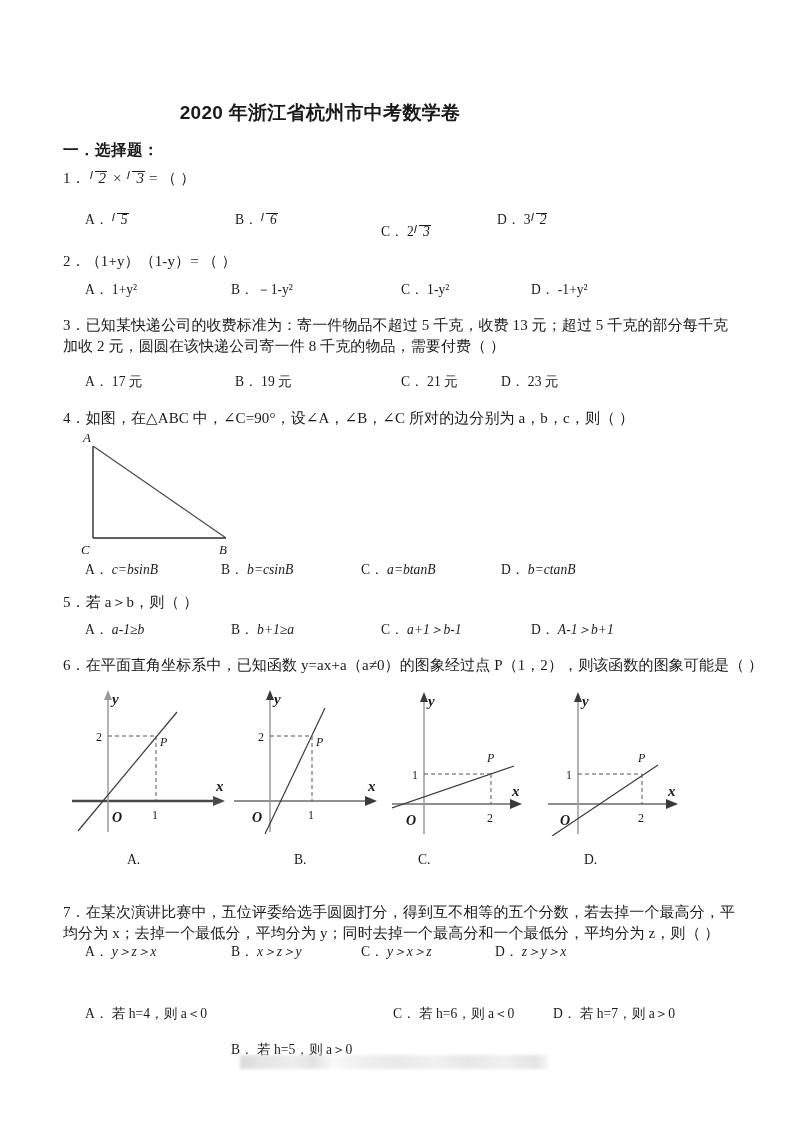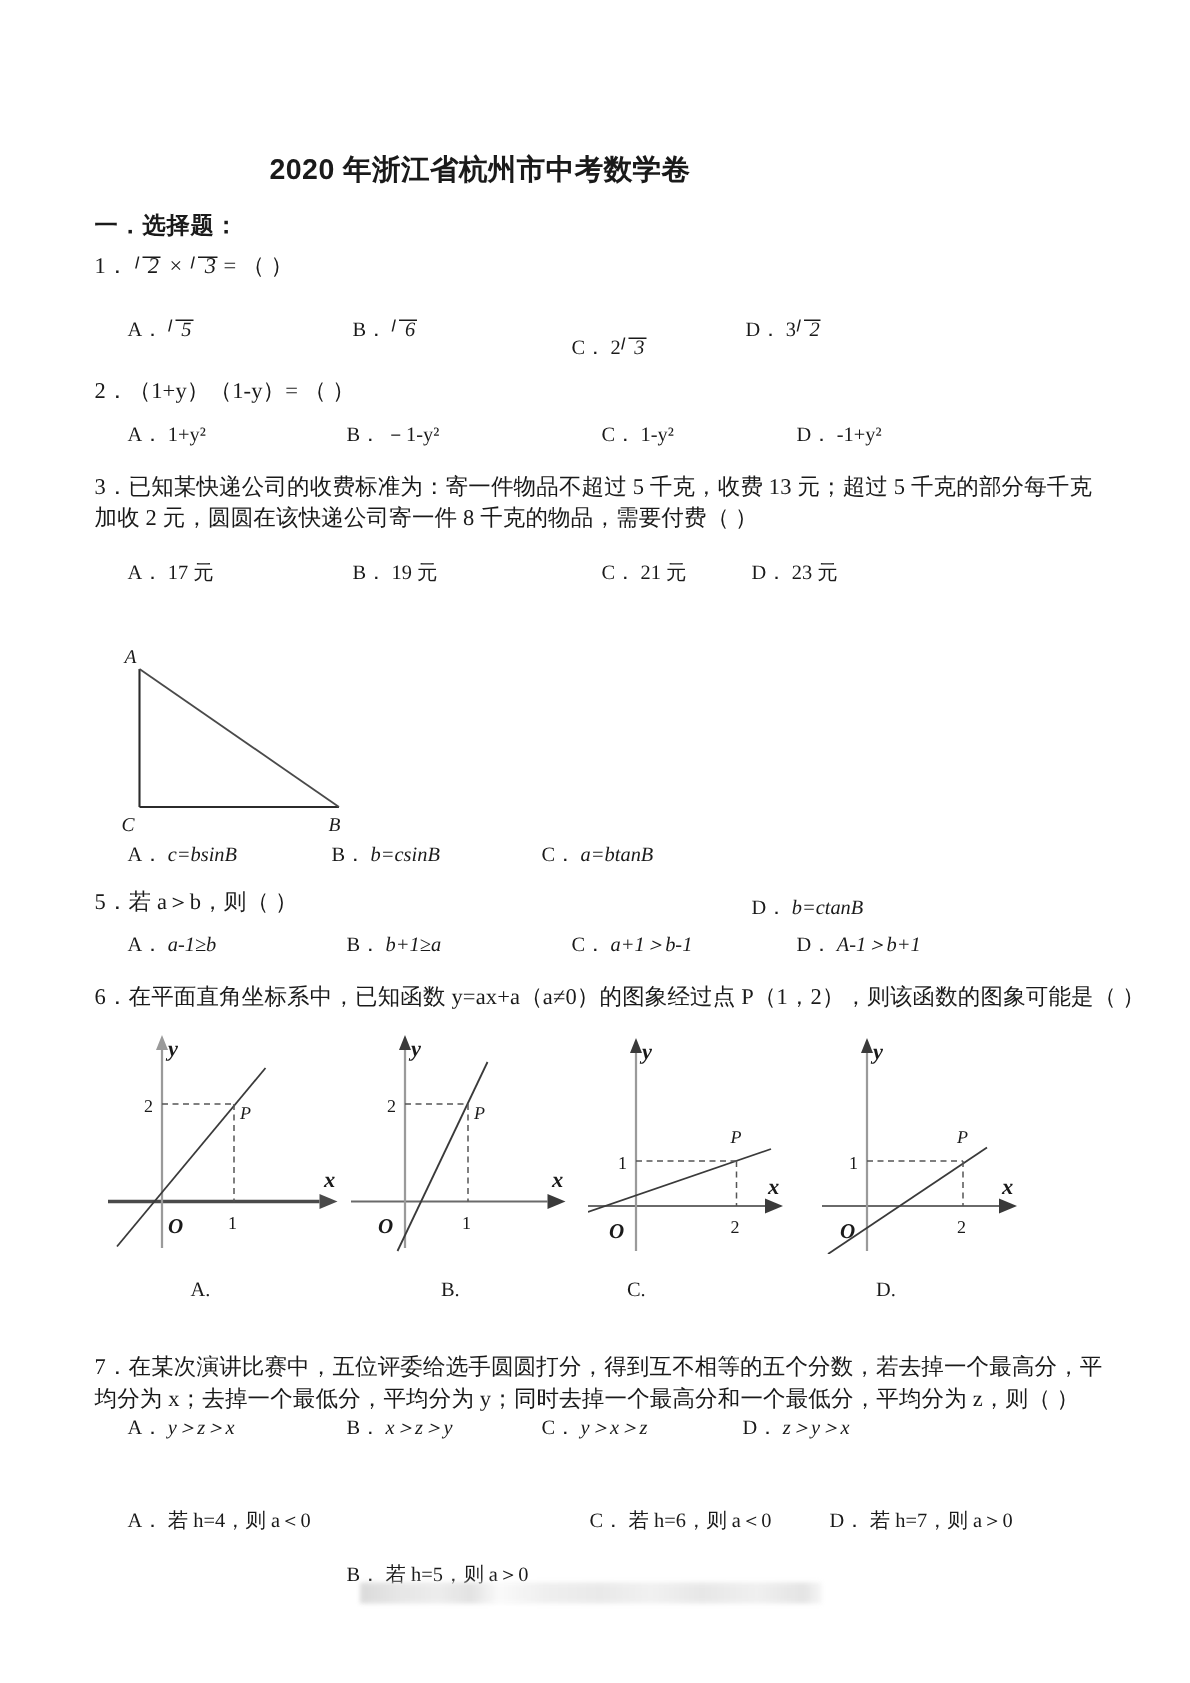--- a/index.html
+++ b/index.html
@@ -167,20 +167,23 @@
     <div class="opt" style="left:338px;">
       <span>C．</span>
       <span>21 元</span>
     </div>
     <div class="opt" style="left:438px;">
       <span>D．</span>
       <span>23 元</span>
     </div>
   </div>
 
+  <div class="qtext" style="left:63px; top:408px;">
+    <span>4．</span><span>如图，在△ABC 中，∠C=90°，设∠A，∠B，∠C 所对的边分别为 a，b，c，则（     ）</span>
+  </div>
 
   <div class="fig" style="left:63px; top:430px; width:200px; height:128px;">
     <svg width="200" height="128" viewBox="0 0 200 128">
       <line x1="30" y1="16" x2="30" y2="108" stroke="#2b2b2b" stroke-width="1.4"></line>
       <line x1="30" y1="108" x2="163" y2="108" stroke="#2b2b2b" stroke-width="1.4"></line>
       <line x1="30" y1="16" x2="163" y2="108" stroke="#4a4a4a" stroke-width="1.2"></line>
       <text x="20" y="12" font-size="13" font-style="italic" font-family="Liberation Serif, serif" fill="#1a1a1a">A</text>
       <text x="18" y="124" font-size="13" font-style="italic" font-family="Liberation Serif, serif" fill="#1a1a1a">C</text>
       <text x="156" y="124" font-size="13" font-style="italic" font-family="Liberation Serif, serif" fill="#1a1a1a">B</text>
     </svg>
@@ -192,21 +195,21 @@
       <i class="v">c=bsinB</i>
     </div>
     <div class="opt" style="left:158px;">
       <span>B．</span>
       <i class="v">b=csinB</i>
     </div>
     <div class="opt" style="left:298px;">
       <span>C．</span>
       <i class="v">a=btanB</i>
     </div>
-    <div class="opt" style="left:438px;margin-top:35px;">
+    <div class="opt" style="left:438px;">
       <span>D．</span>
       <i class="v">b=ctanB</i>
     </div>
   </div>
 
   <div class="qtext" style="left:63px; top:592px;">
     <span>5．</span><span>若 a＞b，则（     ）</span>
   </div>
   <div class="opts" style="top:620px;">
     <div class="opt" style="left:22px;">

